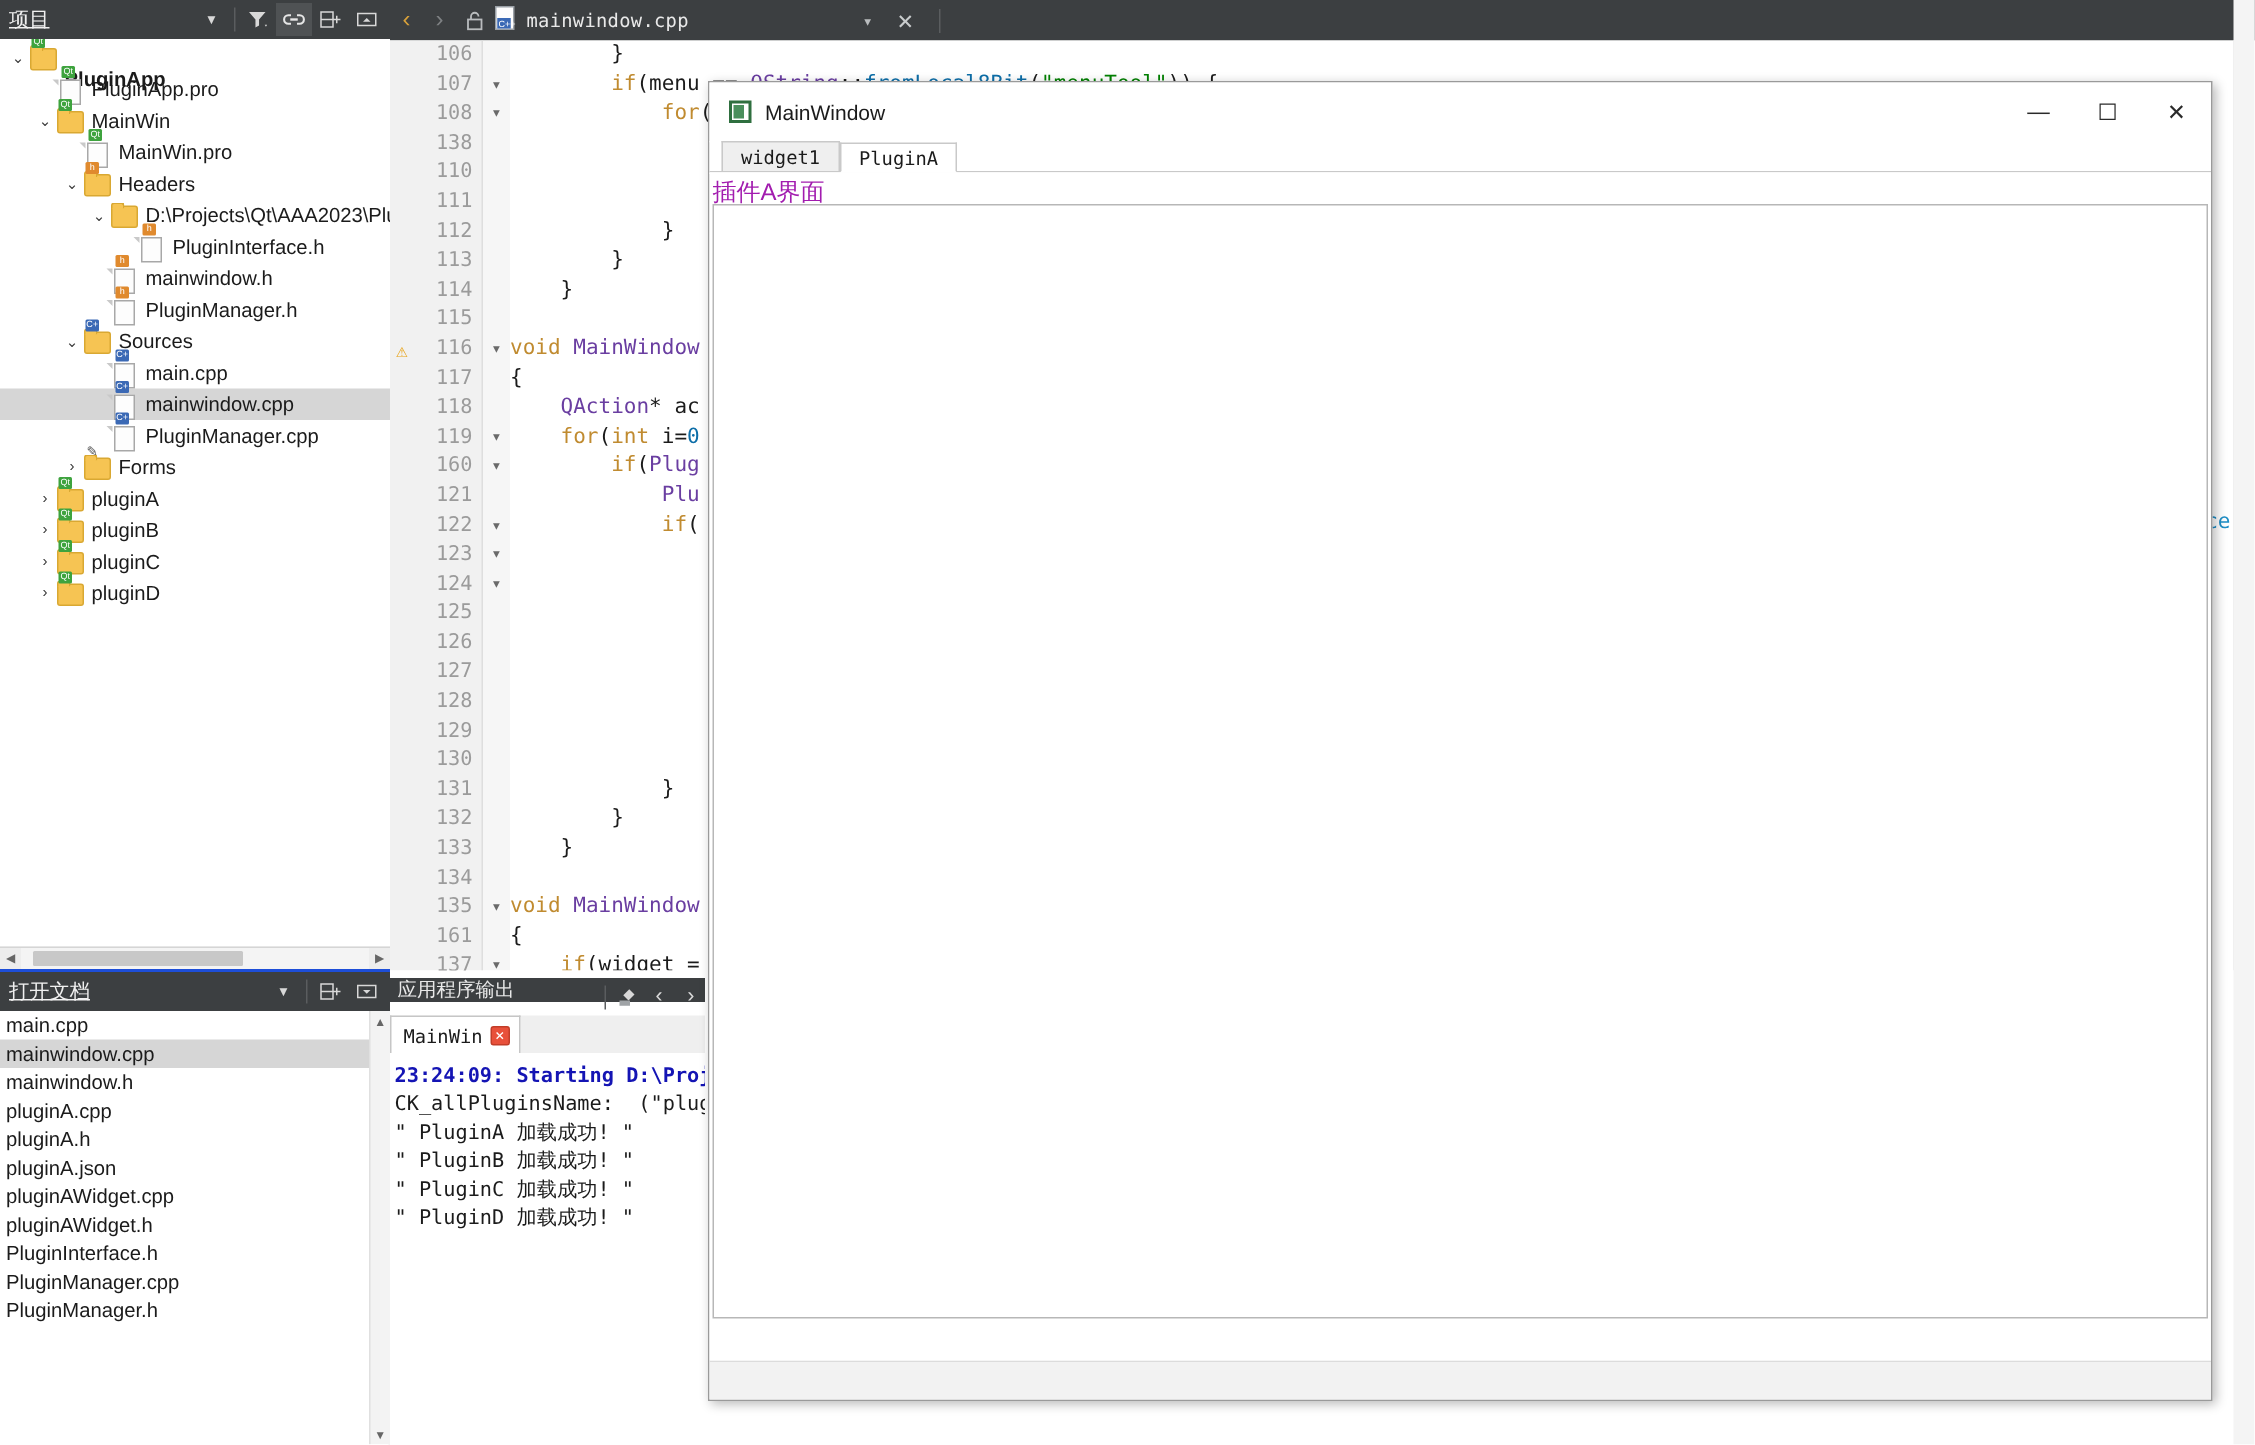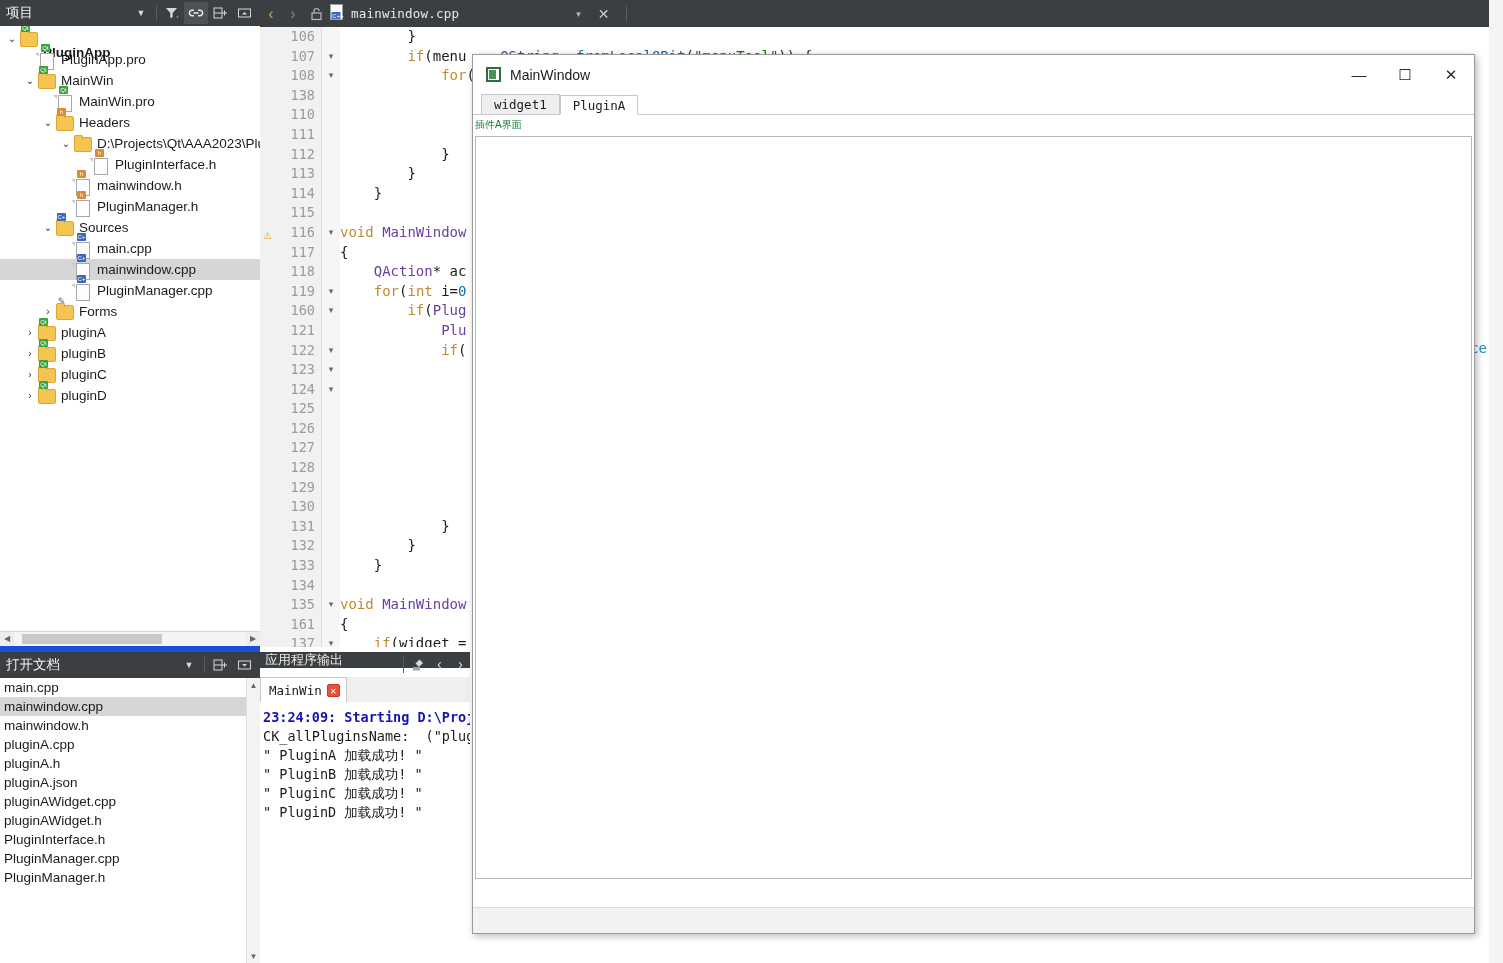--- a/index.html
+++ b/index.html
@@ -15,21 +15,21 @@
   .panel-header {
     background: #3c3f41;
     color: #e8e8e8;
     height: 26px;
     display: flex;
     align-items: center;
     padding: 0 4px 0 6px;
     font-size: 13px;
     user-select: none;
   }
-  .panel-header .ph-title { flex: 0 0 auto; font-size: 13.5px; color: #f0f0f0; }
+  .panel-header .ph-title { flex: 0 0 auto; font-size: 13.5px; color: #f0f0f0; text-decoration: underline; }
   .panel-header .spacer { flex: 1 1 auto; }
   .hbtn {
     width: 24px; height: 22px;
     display: flex; align-items: center; justify-content: center;
     color: #d8d8d8;
   }
   .hbtn.active { background: #4f5254; }
   .vsep { width: 1px; height: 16px; background: #5a5d5f; margin: 0 3px; }
 
   
@@ -114,21 +114,21 @@
     width: 14px; height: 14px; display:flex; align-items:center; justify-content:center;
     font-size:8px; color:#666; background:#ededed;
   }
   .hsb-track { flex:1 1 auto; height:14px; background:#f4f4f4; position:relative; }
   .hsb-thumb { position:absolute; left:8px; top:2px; width:140px; height:10px; background:#c8c8c8; border-radius:1px; }
 
   
   #docs-panel {
     position: absolute; left:0; top: 646px; width:260px; height: 317px;
     display:flex; flex-direction:column; background:#fff;
-    border-top:6px solid #1d4ed8;
+    border-top:2px solid #1d4ed8;
   }
   #docs-list { flex:1 1 auto; position:relative; overflow:hidden; background:#fff; }
   .doc-row {
     height:19px; line-height:19px; font-size:13.5px; color:#1b1b1b; padding-left:4px;
     white-space:nowrap;
   }
   .doc-row.selected { background:#d6d6d6; }
   #docs-vsb {
     position:absolute; right:0; top:0; width:14px; height:100%;
     background:#f3f3f3; border-left:1px solid #e0e0e0;
@@ -278,21 +278,21 @@
     border-bottom:1px solid #c9c9c9; background:#ffffff;
   }
   .dtab {
     height:20px; display:flex; align-items:center; padding:0 12px;
     font-family:"DejaVu Sans Mono", monospace; font-size:12.5px; color:#1b1b1b;
     border:1px solid #c9c9c9; border-bottom:none; background:#efefef;
   }
   .dtab.active { background:#ffffff; border-bottom:1px solid #ffffff; position:relative; top:1px; }
   #dlg-body { flex:1 1 auto; position:relative; background:#ffffff; border-top:1px solid #ffffff;}
   #dlg-plugin-label {
-    position:absolute; left:2px; top:2px; font-size:10px; color:#15803d;
+    position:absolute; left:2px; top:2px; font-size:16px; color:#a21caf;
   }
   #dlg-inner-frame {
     position:absolute; left:2px; top:20px; right:2px; bottom:28px;
     border:1px solid #b7b7b7; background:#ffffff;
   }
   #dlg-statusbar {
     height:26px; background:#f2f2f2; border-top:1px solid #dcdcdc;
   }
 </style>
 </head>

